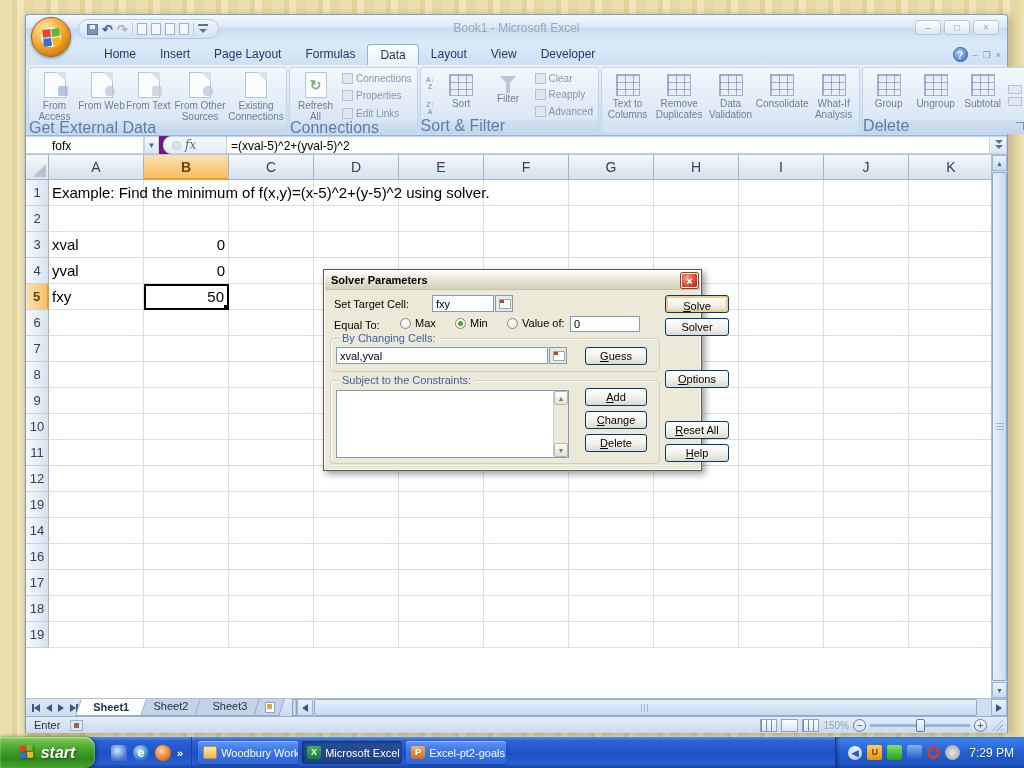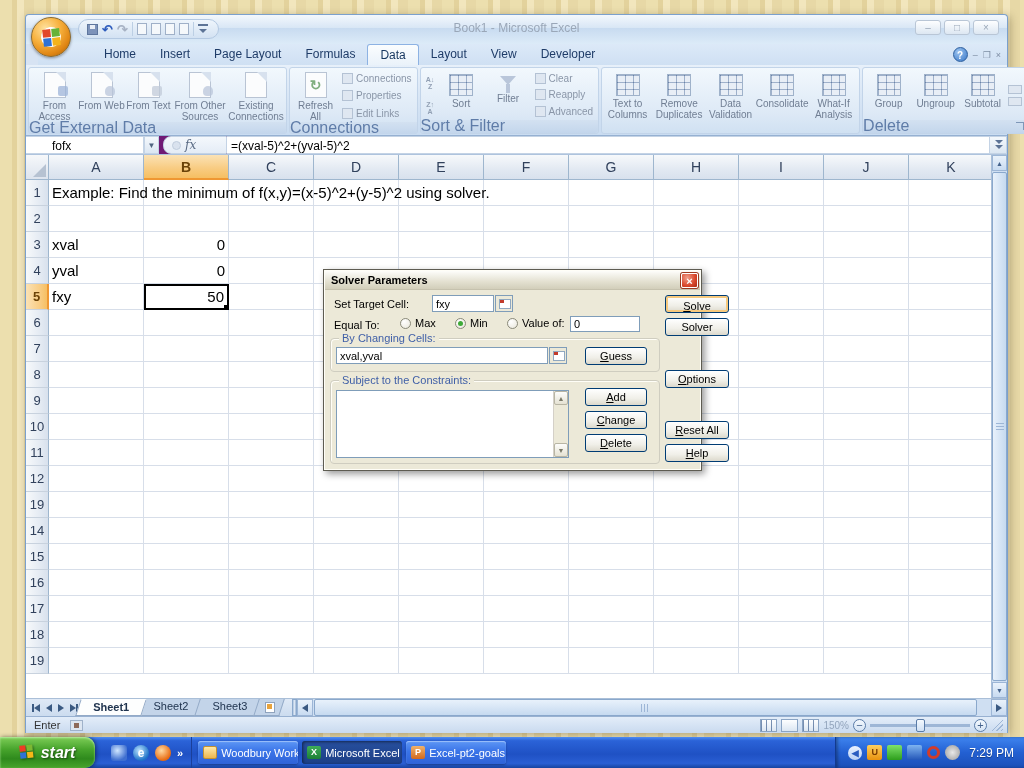--- a/index.html
+++ b/index.html
@@ -647,34 +647,20 @@
               <div class="cell col-D" id="cell-D14"></div>
               <div class="cell col-E" id="cell-E14"></div>
               <div class="cell col-F" id="cell-F14"></div>
               <div class="cell col-G" id="cell-G14"></div>
               <div class="cell col-H" id="cell-H14"></div>
               <div class="cell col-I" id="cell-I14"></div>
               <div class="cell col-J" id="cell-J14"></div>
               <div class="cell col-K" id="cell-K14"></div>
             </div>
             <div class="grow">
-              <div class="rowhead">15</div>
-              <div class="cell col-A" id="cell-A15"></div>
-              <div class="cell col-B" id="cell-B15"></div>
-              <div class="cell col-C" id="cell-C15"></div>
-              <div class="cell col-D" id="cell-D15"></div>
-              <div class="cell col-E" id="cell-E15"></div>
-              <div class="cell col-F" id="cell-F15"></div>
-              <div class="cell col-G" id="cell-G15"></div>
-              <div class="cell col-H" id="cell-H15"></div>
-              <div class="cell col-I" id="cell-I15"></div>
-              <div class="cell col-J" id="cell-J15"></div>
-              <div class="cell col-K" id="cell-K15"></div>
-            </div>
-            <div class="grow">
               <div class="rowhead">16</div>
               <div class="cell col-A" id="cell-A16"></div>
               <div class="cell col-B" id="cell-B16"></div>
               <div class="cell col-C" id="cell-C16"></div>
               <div class="cell col-D" id="cell-D16"></div>
               <div class="cell col-E" id="cell-E16"></div>
               <div class="cell col-F" id="cell-F16"></div>
               <div class="cell col-G" id="cell-G16"></div>
               <div class="cell col-H" id="cell-H16"></div>
               <div class="cell col-I" id="cell-I16"></div>

